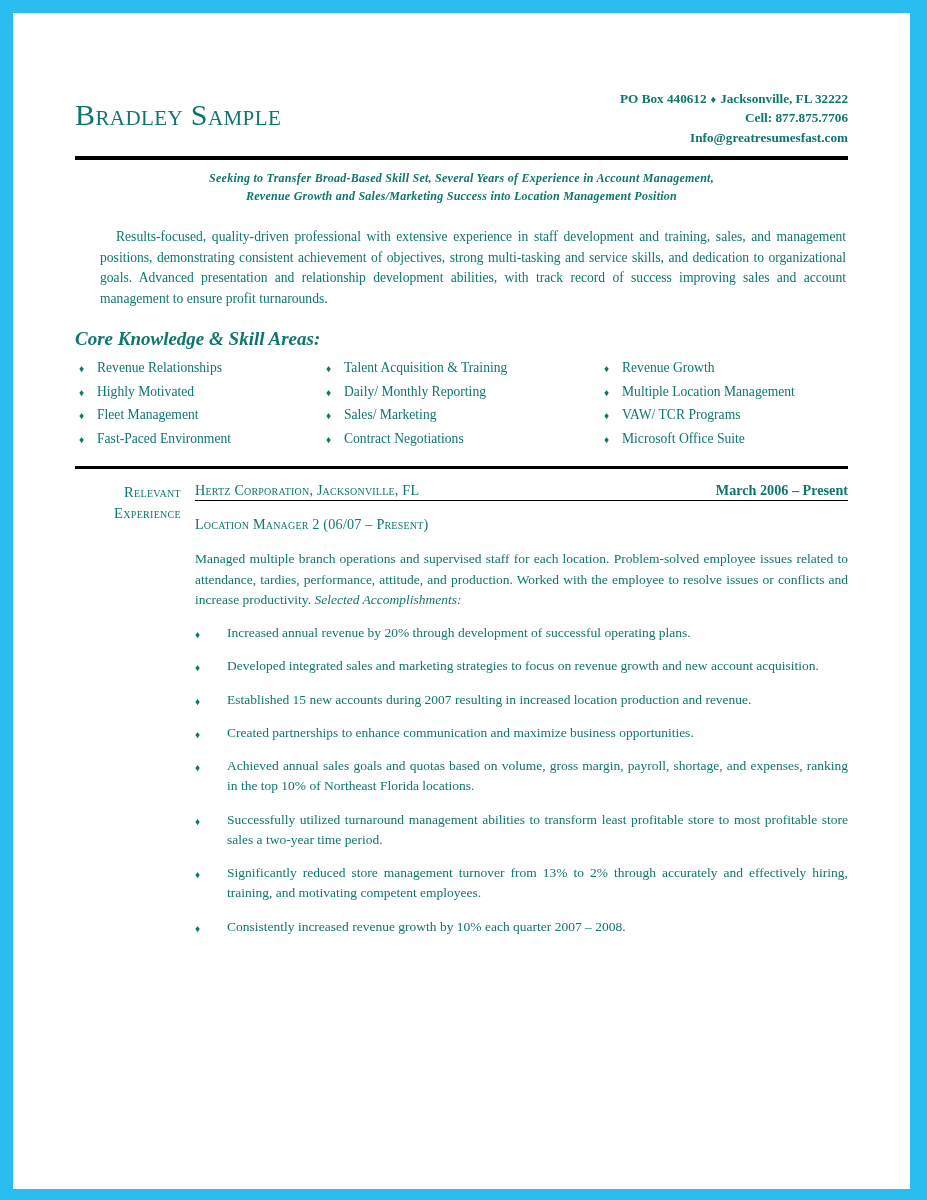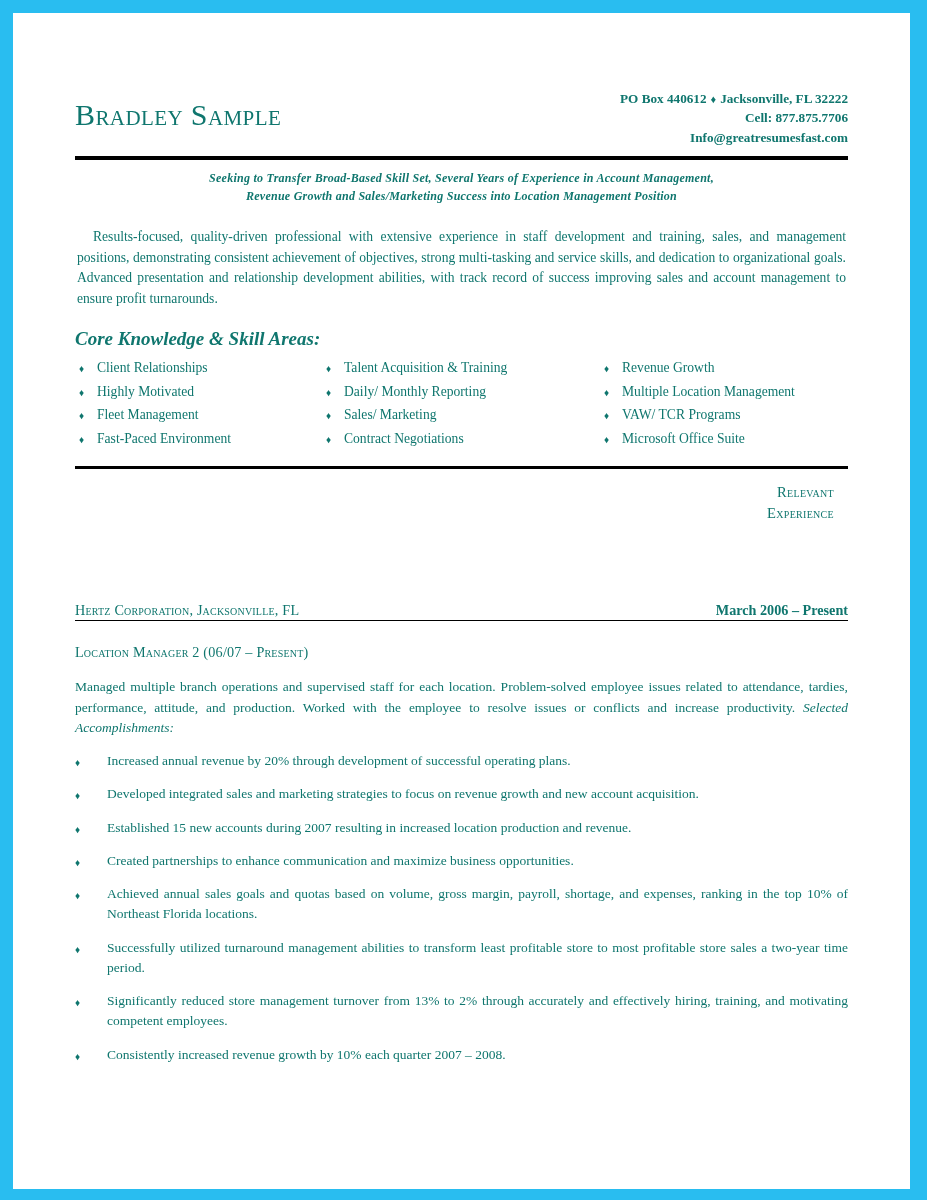--- a/index.html
+++ b/index.html
@@ -77,20 +77,21 @@
     margin-top: 9px;
     padding: 0 6px;
   }
   .summary {
     font-size: 13.6px;
     line-height: 1.53;
     text-align: justify;
     margin-top: 22px;
     text-indent: 16px;
     padding: 0 2px;
+    margin-left: 23px;
   }
 
   
   .skills-head {
     font-style: italic;
     font-weight: bold;
     font-size: 19px;
     margin-top: 18px;
   }
   .skills-grid {
@@ -115,21 +116,20 @@
 
   
   .exp-sep {
     height: 3px;
     background: #000;
     margin-top: 16px;
   }
   .exp-block {
     display: flex;
     margin-top: 13px;
-    flex-direction: column;
   }
   .exp-label {
     flex: 0 0 120px;
     text-align: right;
     padding-right: 14px;
     font-variant: small-caps;
     font-size: 14.6px;
     line-height: 1.42;
     letter-spacing: 0.3px;
   }
@@ -143,21 +143,21 @@
     border-bottom: 1.6px solid #000;
     padding-bottom: 1px;
   }
   .company-name { font-variant: small-caps; letter-spacing: 0.2px; }
   .company-dates { font-weight: bold; white-space: nowrap; }
 
   .job-title {
     font-size: 14.2px;
     font-variant: small-caps;
     letter-spacing: 0.2px;
-    margin-top: 23px;
+    margin-top: 15px;
   }
 
   .job-desc {
     font-size: 13.5px;
     line-height: 1.5;
     text-align: justify;
     margin-top: 16px;
   }
   .job-desc .sel { font-style: italic; }
 
@@ -204,21 +204,21 @@
     <div class="profile-sub">
       <div>Seeking to Transfer Broad-Based Skill Set, Several Years of Experience in Account Management,</div>
       <div>Revenue Growth and Sales/Marketing Success into Location Management Position</div>
     </div>
     <div class="summary">Results-focused, quality-driven professional with extensive experience in staff development and training, sales, and management positions, demonstrating consistent achievement of objectives, strong multi-tasking and service skills, and dedication to organizational goals. Advanced presentation and relationship development abilities, with track record of success improving sales and account management to ensure profit turnarounds.</div>
 
     <div class="skills-head">Core Knowledge &amp; Skill Areas:</div>
     <div class="skills-grid">
       <div class="skill">
           <span class="bul">♦</span>
-          <span>Client Relationships</span>
+          <span>Revenue Relationships</span>
         </div>
       <div class="skill">
           <span class="bul">♦</span>
           <span>Talent Acquisition &amp; Training</span>
         </div>
       <div class="skill">
           <span class="bul">♦</span>
           <span>Revenue Growth</span>
         </div>
       <div class="skill">

